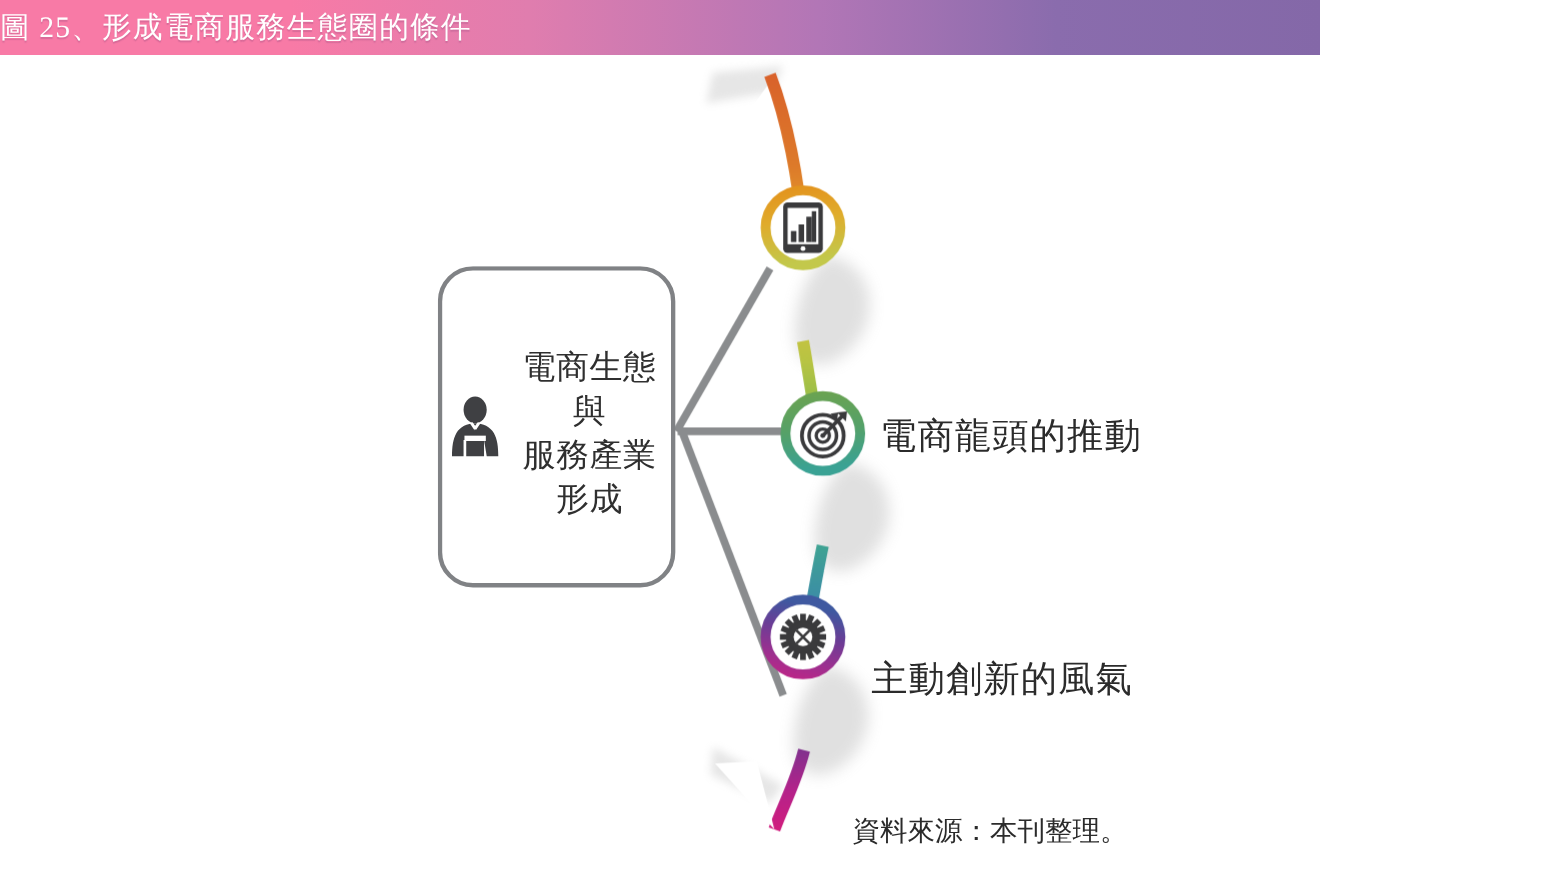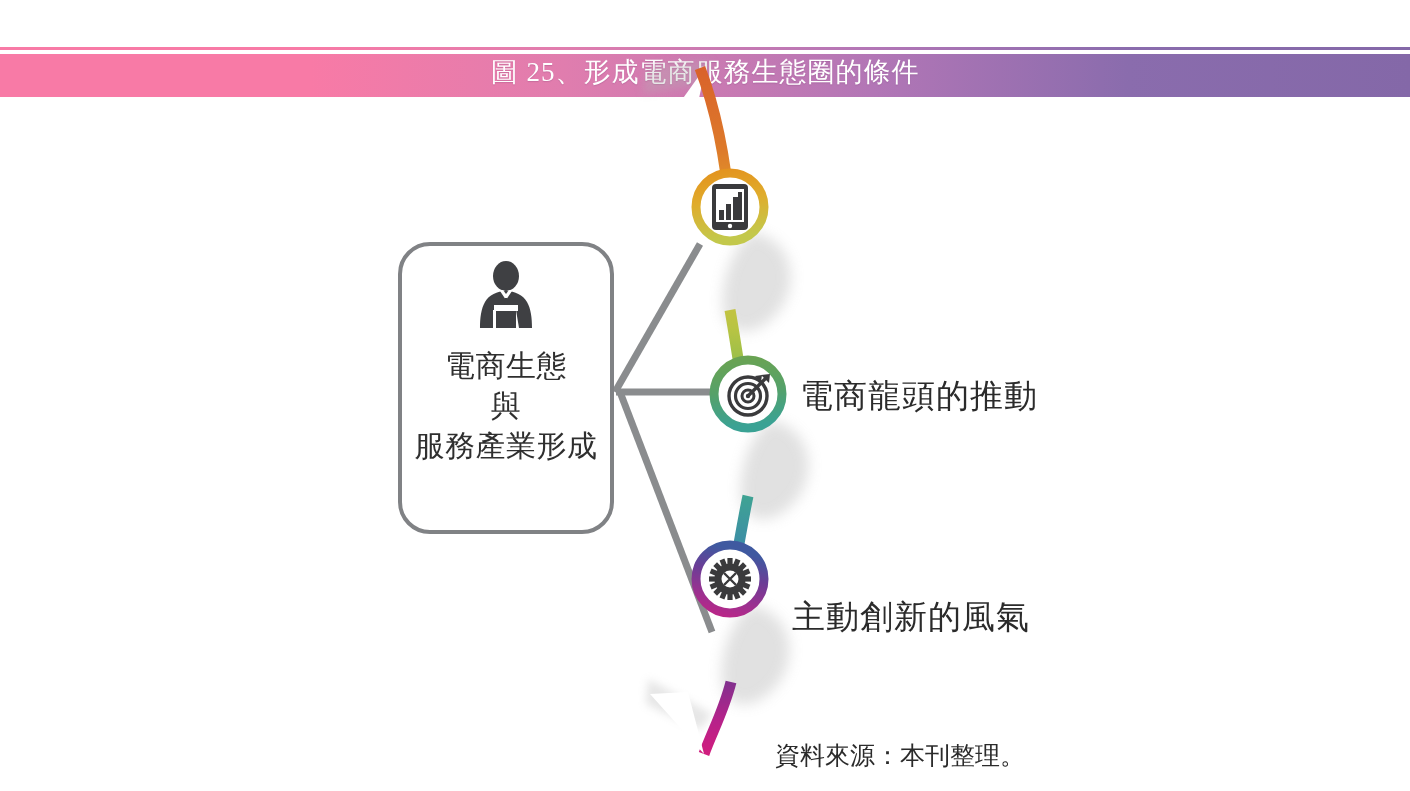--- a/index.html
+++ b/index.html
@@ -18,27 +18,25 @@
     position: relative;
     width: 1410px;
     height: 791px;
     background: #ffffff;
     overflow: hidden;
   }
   
   #title-bar {
     position: absolute;
     left: 0; top: 0;
-    width: 1410px;
+    width: 1200px;
     height: 50px;
     background: linear-gradient(90deg, #f87aa6 0%, #f87aa6 22%, #e07dae 40%, #b276b6 62%, #8a6cad 80%, #8468a8 100%);
     display: flex;
     align-items: center;
-    justify-content: center;
-    margin-top: 47px;
   }
   #title-text {
     color: #ffffff;
     font-family: "Liberation Serif", "DejaVu Serif", serif;
     font-size: 27px;
     letter-spacing: 1px;
     white-space: nowrap;
     text-shadow: 0 1px 1px rgba(120,60,110,0.25);
   }
   #title-underline {
@@ -64,21 +62,20 @@
     position: absolute;
     left: 398px;
     top: 188px;
     width: 216px;
     height: 292px;
     border: 4px solid #808285;
     border-radius: 32px;
     background: #ffffff;
     box-sizing: border-box;
     display: flex;
-    flex-direction: column;
     align-items: center;
     justify-content: flex-start;
     padding-top: 14px;
   }
   #person-icon {
     width: 74px;
     height: 80px;
     margin-bottom: 6px;
   }
   #center-label {

